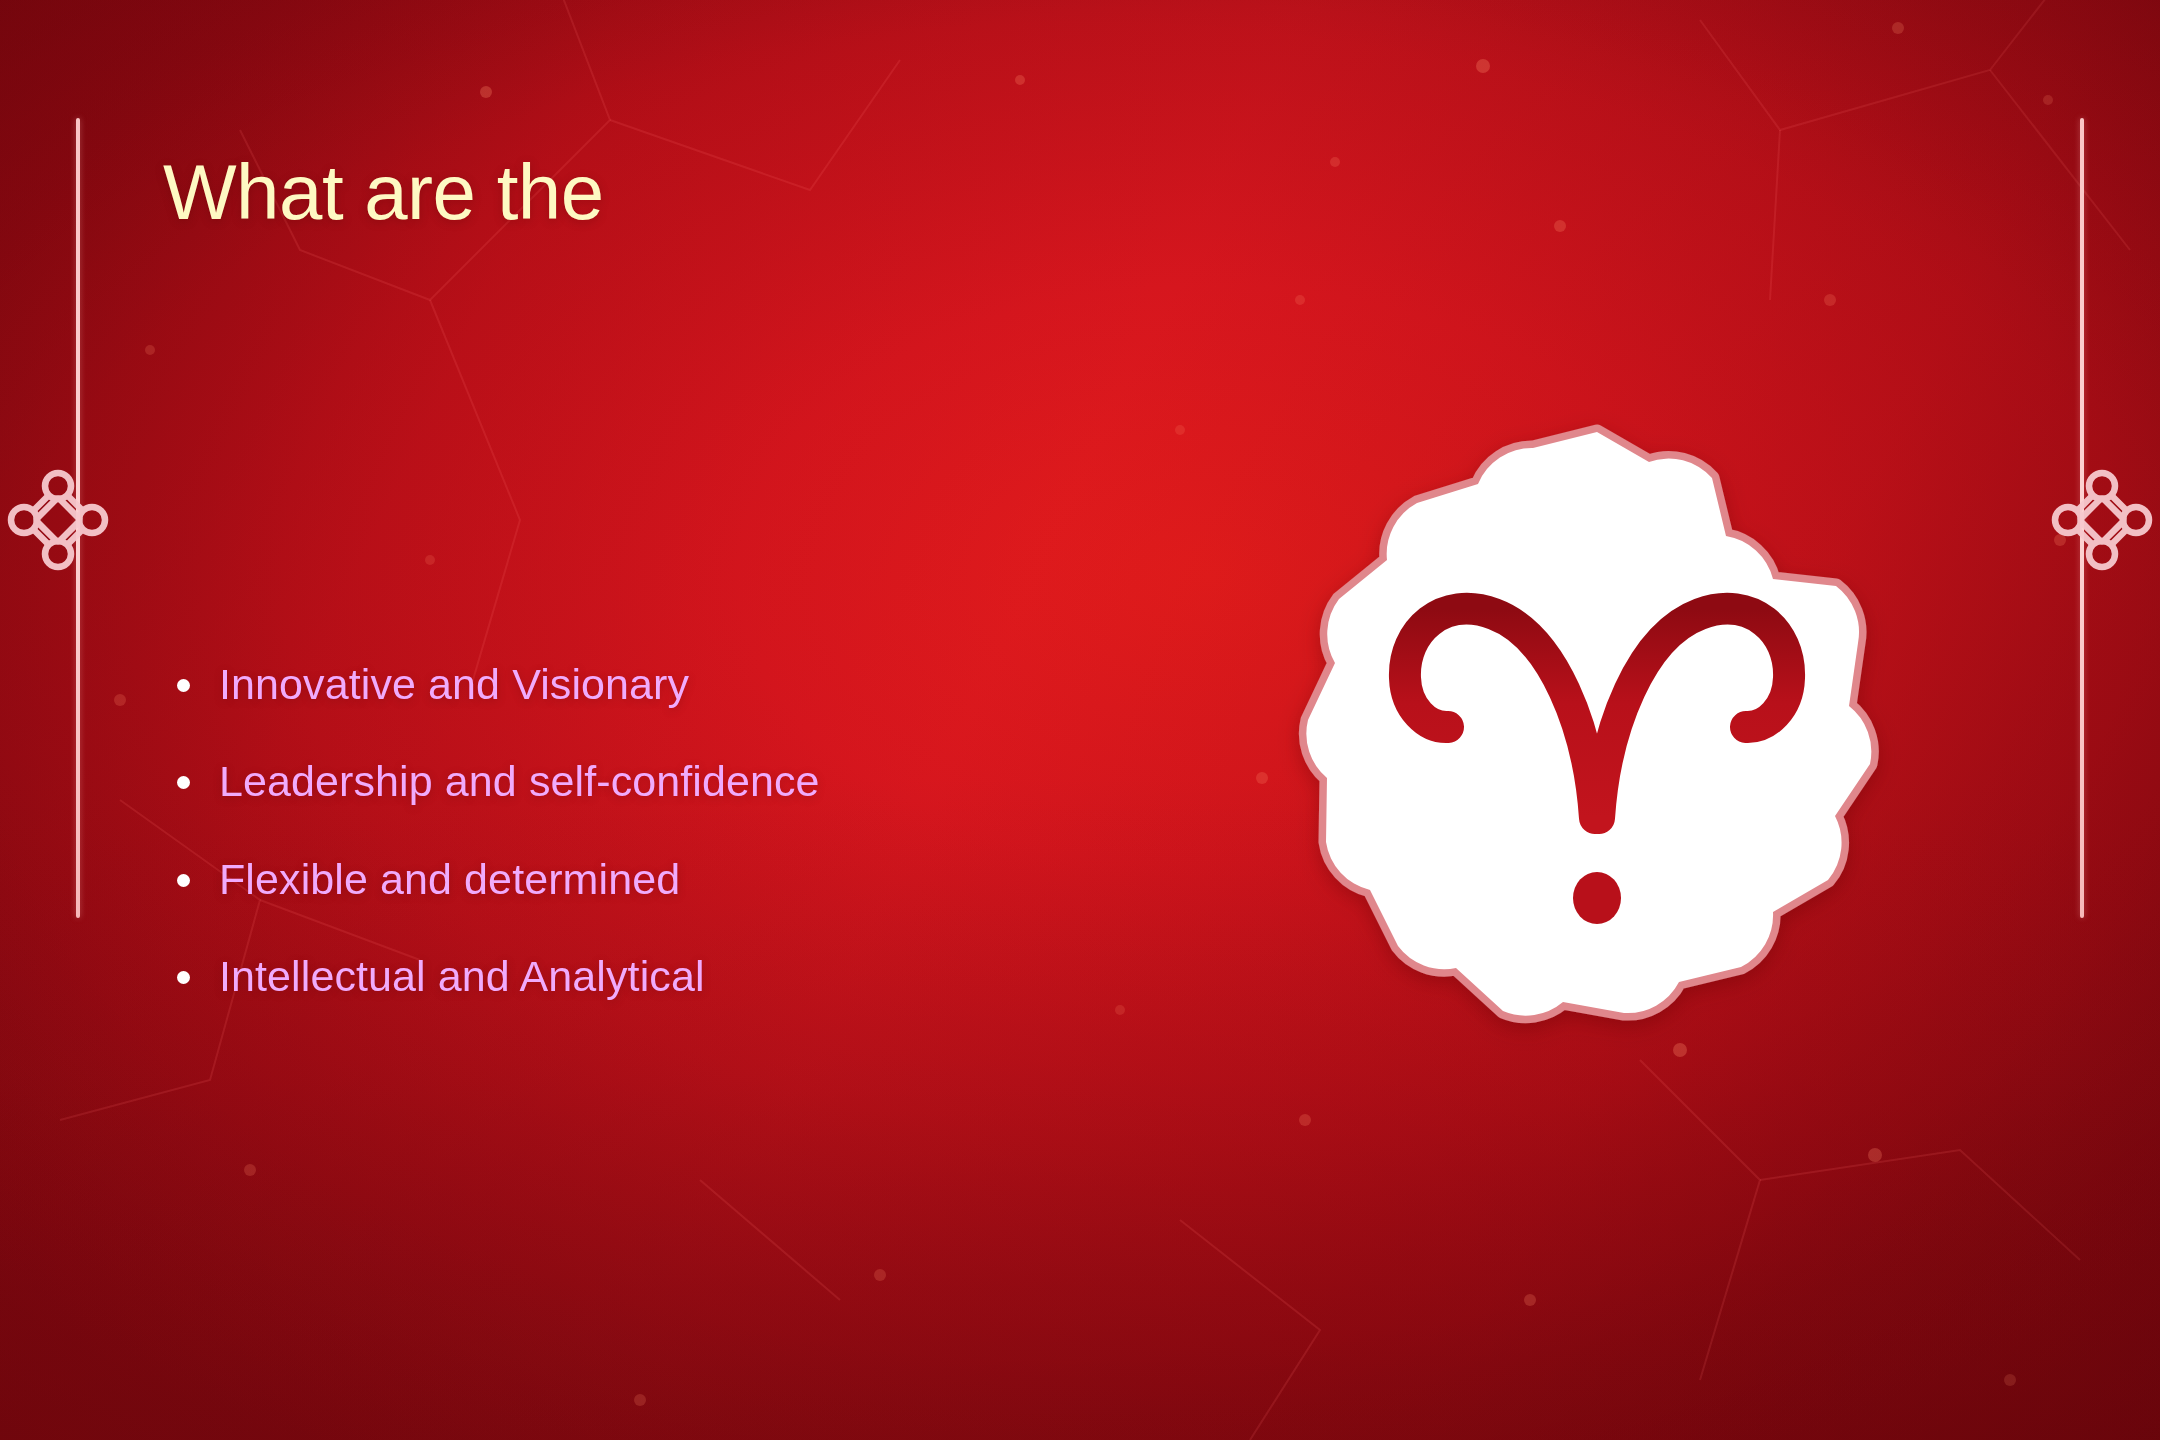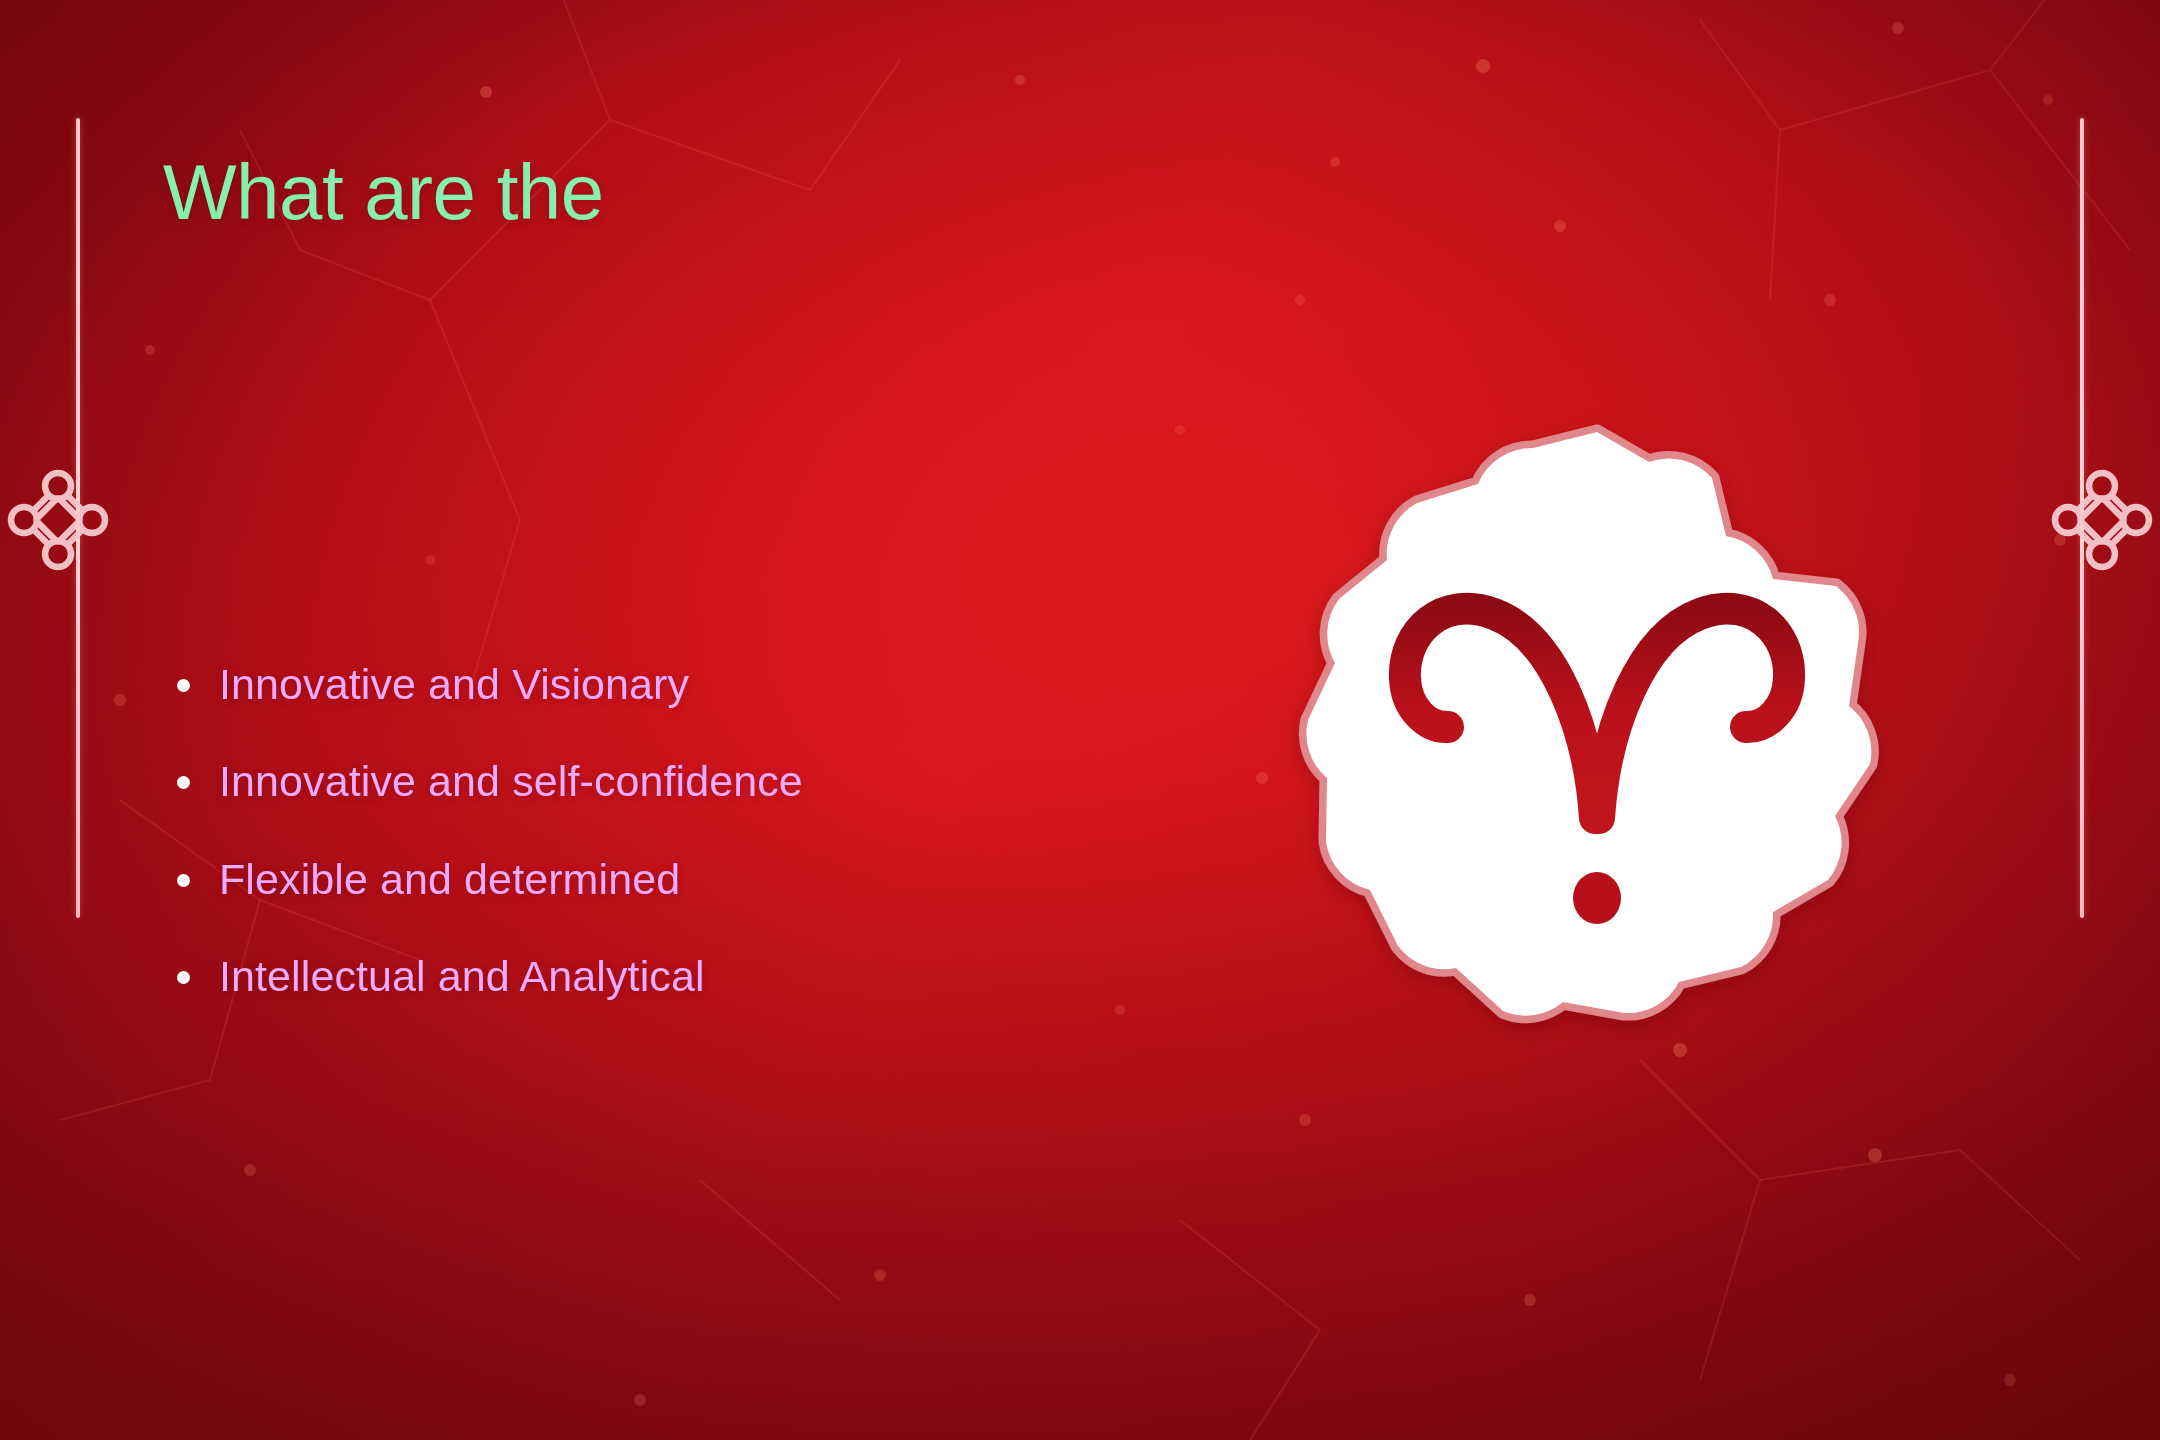--- a/index.html
+++ b/index.html
@@ -70,21 +70,21 @@
   .knot.right { left: 2046px; top: 464px; }
 
   
   .content {
     position: absolute;
     left: 163px;
     top: 150px;
     width: 840px;
   }
   .heading {
-    color: #86efac;
+    color: #fef9c3;
     font-size: 78px;
     line-height: 1.10;
     letter-spacing: -0.5px;
     margin: 0;
     text-shadow: 0 2px 10px rgba(90,0,6,0.30);
   }
   .heading .thin { font-weight: 300; display: block; }
   .heading .bold { font-weight: 700; display: block; }
 
   ul.bullets {
@@ -222,21 +222,21 @@
     </h1>
   </div>
 
   <ul class="bullets">
     <li>
       <span class="dot"></span>
       <span>Innovative and Visionary</span>
     </li>
     <li>
       <span class="dot"></span>
-      <span>Innovative and self-confidence</span>
+      <span>Leadership and self-confidence</span>
     </li>
     <li>
       <span class="dot"></span>
       <span>Flexible and determined</span>
     </li>
     <li>
       <span class="dot"></span>
       <span>Intellectual and Analytical</span>
     </li>
   </ul>

